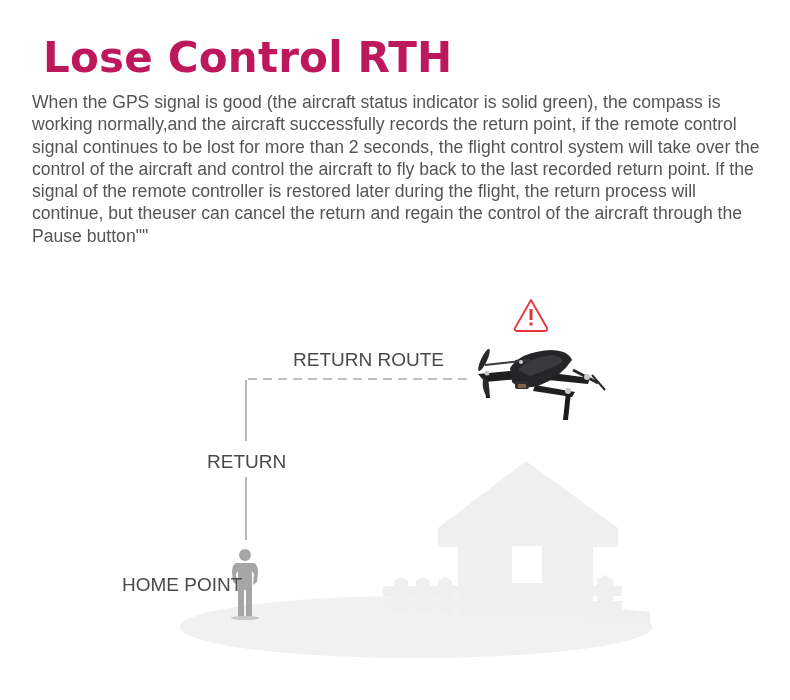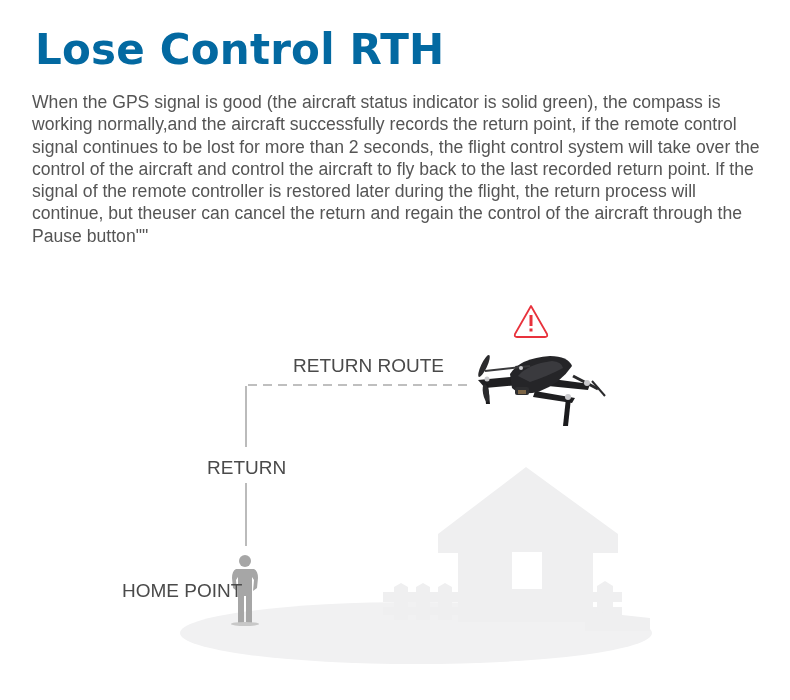--- a/index.html
+++ b/index.html
@@ -1,19 +1,19 @@
 <!DOCTYPE html>
 <html><head>
 <meta charset="utf-8">
 <style>
   html, body { margin:0; padding:0; background:#ffffff; }
   body { width:790px; height:700px; position:relative; overflow:hidden; font-family:"Liberation Sans", "DejaVu Sans", sans-serif; }
-  .title { position:absolute; left:35px; top:24px; margin:0; font-size:42px; font-weight:bold; color:#0369a1; letter-spacing:0.2px; line-height:52px; font-family:"DejaVu Sans", sans-serif; }
+  .title { position:absolute; left:35px; top:24px; margin:8px; font-size:42px; font-weight:bold; color:#be185d; letter-spacing:0.2px; line-height:52px; font-family:"DejaVu Sans", sans-serif; }
   .desc { position:absolute; left:32px; top:91px; width:740px; margin:0; font-size:17.6px; line-height:22.3px; color:#555555; font-family:"Liberation Sans", sans-serif; }
-  .diagram { position:absolute; left:0; top:6px; width:790px; height:676px;text-align:center; }
+  .diagram { position:absolute; left:0; top:0; width:790px; height:676px;text-align:center; }
   .label { position:absolute; font-size:19px; color:#4a4a4a; font-family:"Liberation Sans", sans-serif; white-space:nowrap; }
   .lbl-route { left:293px; top:349px; }
   .lbl-landing { left:207px; top:451px; }
   .lbl-home { left:102px; top:574px;margin-left:20px; }
 </style>
 </head>
 <body>
 
 <h1 class="title">Lose Control RTH</h1>
 <p class="desc">When the GPS signal is good (the aircraft status indicator is solid green), the compass is working normally,and the aircraft successfully records the return point, if the remote control signal continues to be lost for more than 2 seconds, the flight control system will take over the control of the aircraft and control the aircraft to fly back to the last recorded return point. lf the signal of the remote controller is restored later during the flight, the return process will continue, but theuser can cancel the return and regain the control of the aircraft through the Pause button""</p>

